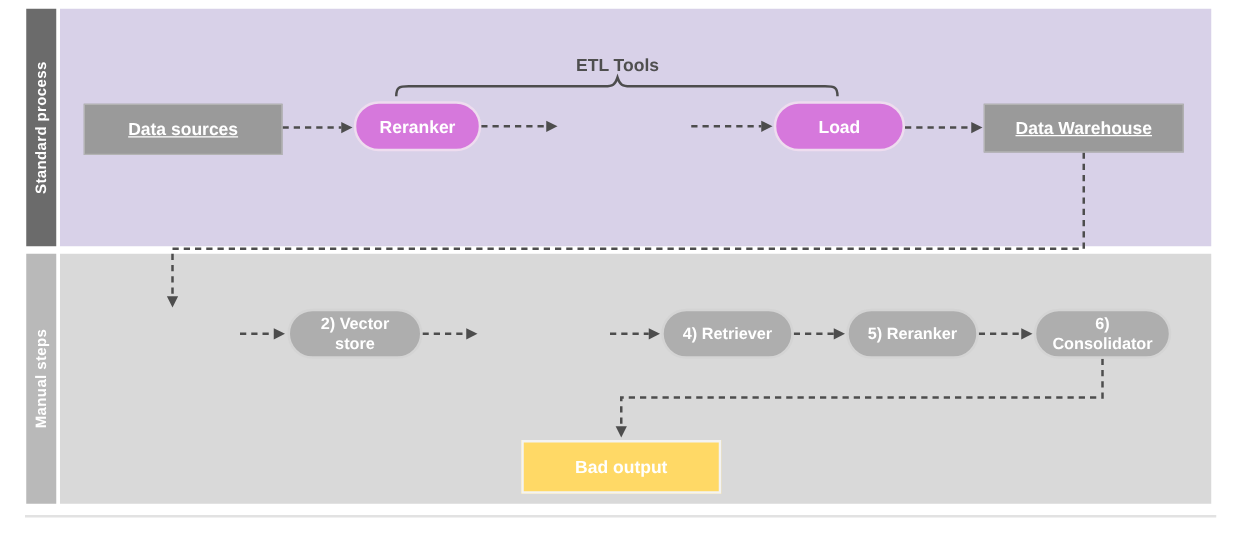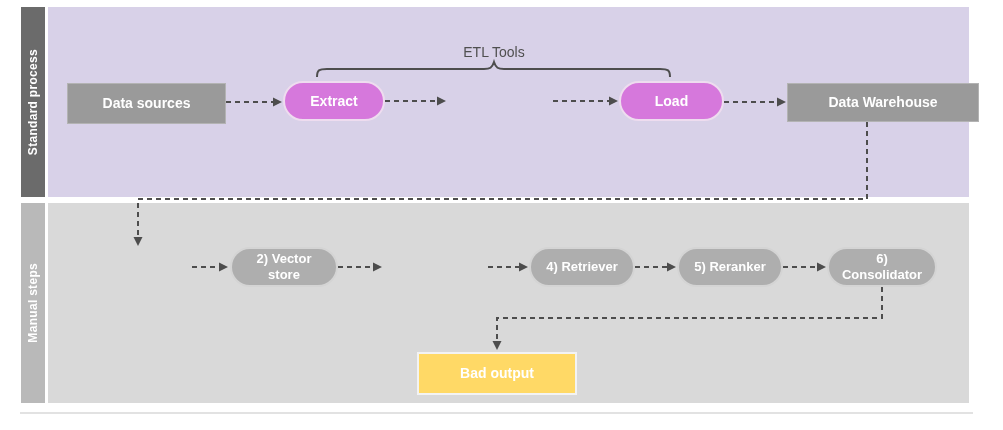--- a/index.html
+++ b/index.html
@@ -42,20 +42,21 @@
     justify-content: center;
     text-align: center;
     color: #ffffff;
     font-weight: 700;
     line-height: 1.2;
   }
   .rect-gray {
     background: #9a9a9a;
     border: 1px solid #b3b3b3;
     font-size: 14px;
+    text-decoration: underline;
   }
   .pill-purple {
     background: #d678dc;
     border: 2px solid #eedcef;
     border-radius: 21px;
     font-size: 14px;
   }
   .pill-gray {
     background: #aeaeae;
     border: 2px solid #d4d4d4;
@@ -66,35 +67,35 @@
   .rect-yellow {
     background: #ffd966;
     border: 2px solid #f3f3f3;
     font-size: 14px;
   }
 
   .n-data-sources   { left: 67px;  top: 83px;  width: 159px; height: 41px; }
   .n-extract        { left: 283px; top: 81px;  width: 102px; height: 40px; }
   .n-transform      { left: 447px; top: 81px;  width: 106px; height: 40px; }
   .n-load           { left: 619px; top: 81px;  width: 105px; height: 40px; }
-  .n-data-warehouse { left: 787px; top: 83px;  width: 192px; height: 39px; }
+  .n-data-warehouse { left: 787px; top: 83px;  width: 160px; height: 39px; }
   .n-chunker        { left: 85px;  top: 247px; width: 107px; height: 40px; }
   .n-vector-store   { left: 230px; top: 247px; width: 108px; height: 40px; }
   .n-rewriter       { left: 383px; top: 247px; width: 105px; height: 40px; }
   .n-retriever      { left: 529px; top: 247px; width: 106px; height: 40px; }
   .n-reranker       { left: 677px; top: 247px; width: 106px; height: 40px; }
   .n-consolidator   { left: 827px; top: 247px; width: 110px; height: 40px; }
   .n-bad-output     { left: 417px; top: 352px; width: 160px; height: 43px; }
 
   .etl-label {
     position: absolute;
     left: 424px; top: 44px; width: 140px;
     text-align: center;
     font-size: 14px;
-    font-weight: 400;
+    font-weight: 700;
     color: #4f4f4f;
   }
   .connector-layer {
     position: absolute;
     left: 0; top: 0;
     pointer-events: none;
   }
   .page-edge-line {
     position: absolute;
     left: 20px; top: 412px;
@@ -146,21 +147,21 @@
       <polygon points="826,267 817,262.5 817,271.5"></polygon>
       <polygon points="497,350 492.5,341 501.5,341"></polygon>
     </g>
     <path d="M317,77 C317,70 319,69 327,69 L484,69 C490,69 492,68 494,62 C496,68 498,69 504,69 L660,69 C668,69 670,70 670,77" stroke="#4d4d4d" stroke-width="2" fill="none"></path>
   </svg>
 
   <div class="node rect-gray n-data-sources">
     <span>Data sources</span>
   </div>
   <div class="node pill-purple n-extract">
-    <span>Extract</span>
+    <span>Reranker</span>
   </div>
   <div class="node pill-purple n-load">
     <span>Load</span>
   </div>
   <div class="node rect-gray n-data-warehouse">
     <span>Data Warehouse</span>
   </div>
 
   <div class="node pill-gray n-vector-store">
     <span>2) Vector store</span>

